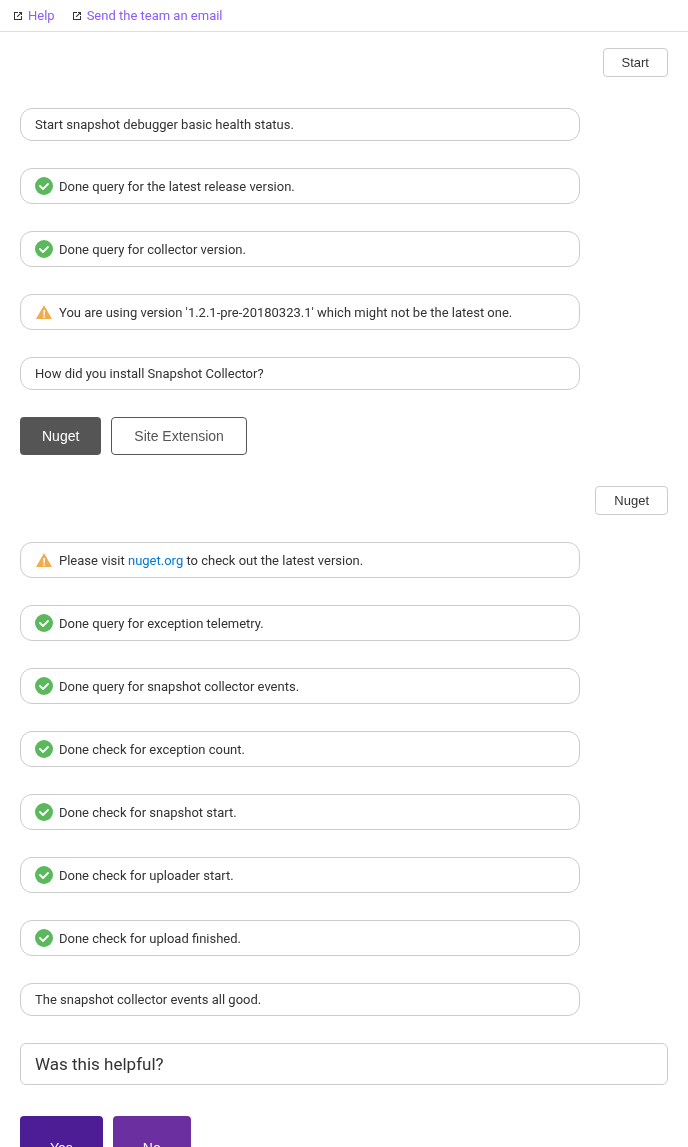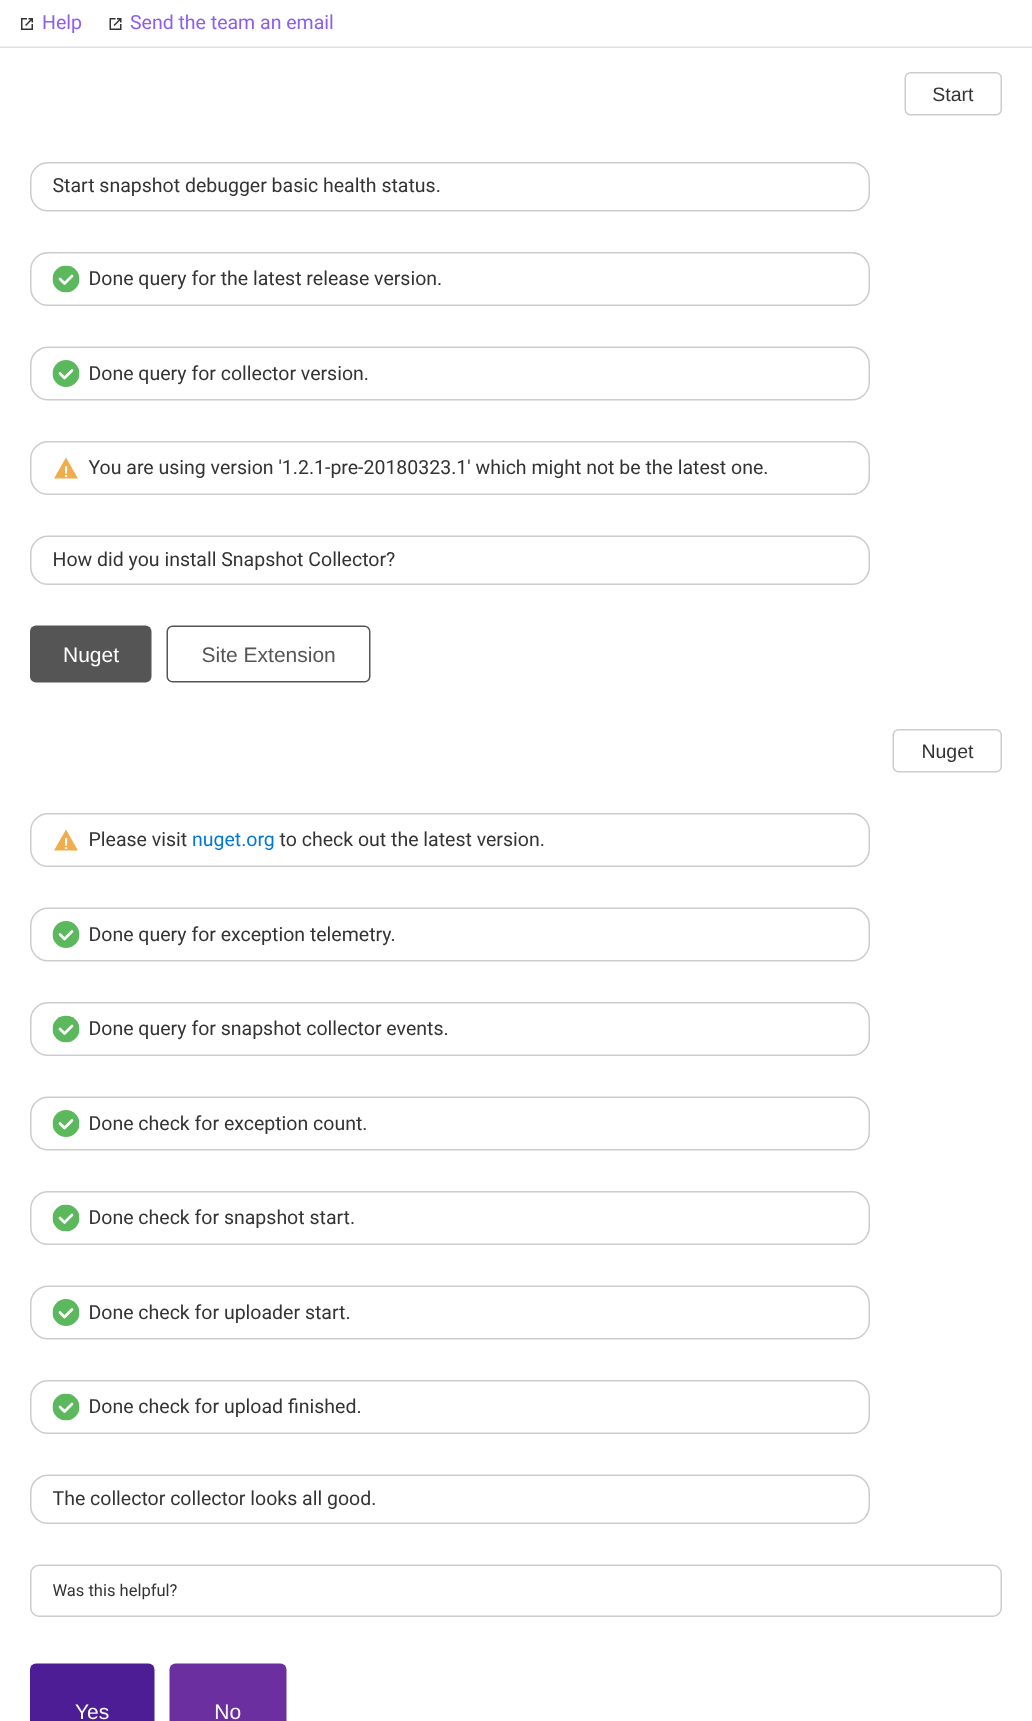--- a/index.html
+++ b/index.html
@@ -125,21 +125,21 @@
     .nuget-link {
       color: #0078d4;
       text-decoration: none;
     }
     .was-helpful-box {
       border: 1px solid #ccc;
       border-radius: 6px;
       padding: 10px 14px;
       margin-bottom: 12px;
       background: #fff;
-      font-size: 11px;
+      font-size: 17px;
       display: inline-block;
     }
     .helpful-buttons {
       display: flex;
       gap: 10px;
       margin-top: 4px;
     }
     .btn-yes {
       background: #4c1d95;
       color: #fff;
@@ -282,21 +282,21 @@
 
   <div class="message-box">
     <svg class="check-icon" viewBox="0 0 18 18">
       <circle cx="9" cy="9" r="9" fill="#5cb85c"></circle>
       <path d="M5 9l3 3 5-5" stroke="#fff" stroke-width="1.8" fill="none" stroke-linecap="round" stroke-linejoin="round"></path>
     </svg>
     <span>Done check for upload finished.</span>
   </div>
 
   <div class="message-box plain">
-    <span>The collector collector looks all good.</span>
+    <span>The snapshot collector events all good.</span>
   </div>
 
   <div class="was-helpful-box">
     <span>Was this helpful?</span>
   </div>
 
   <div class="helpful-buttons">
     <button class="btn-yes">Yes</button>
     <button class="btn-no">No</button>
   </div>

